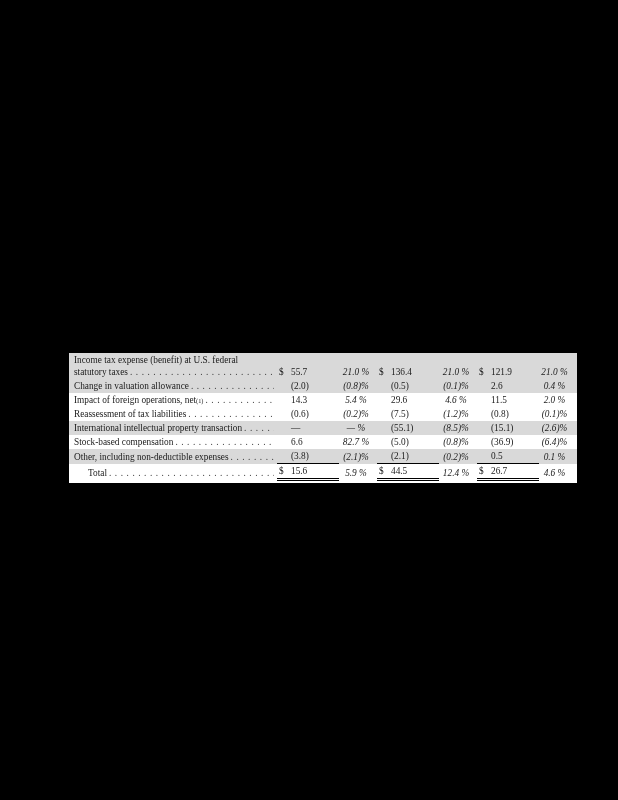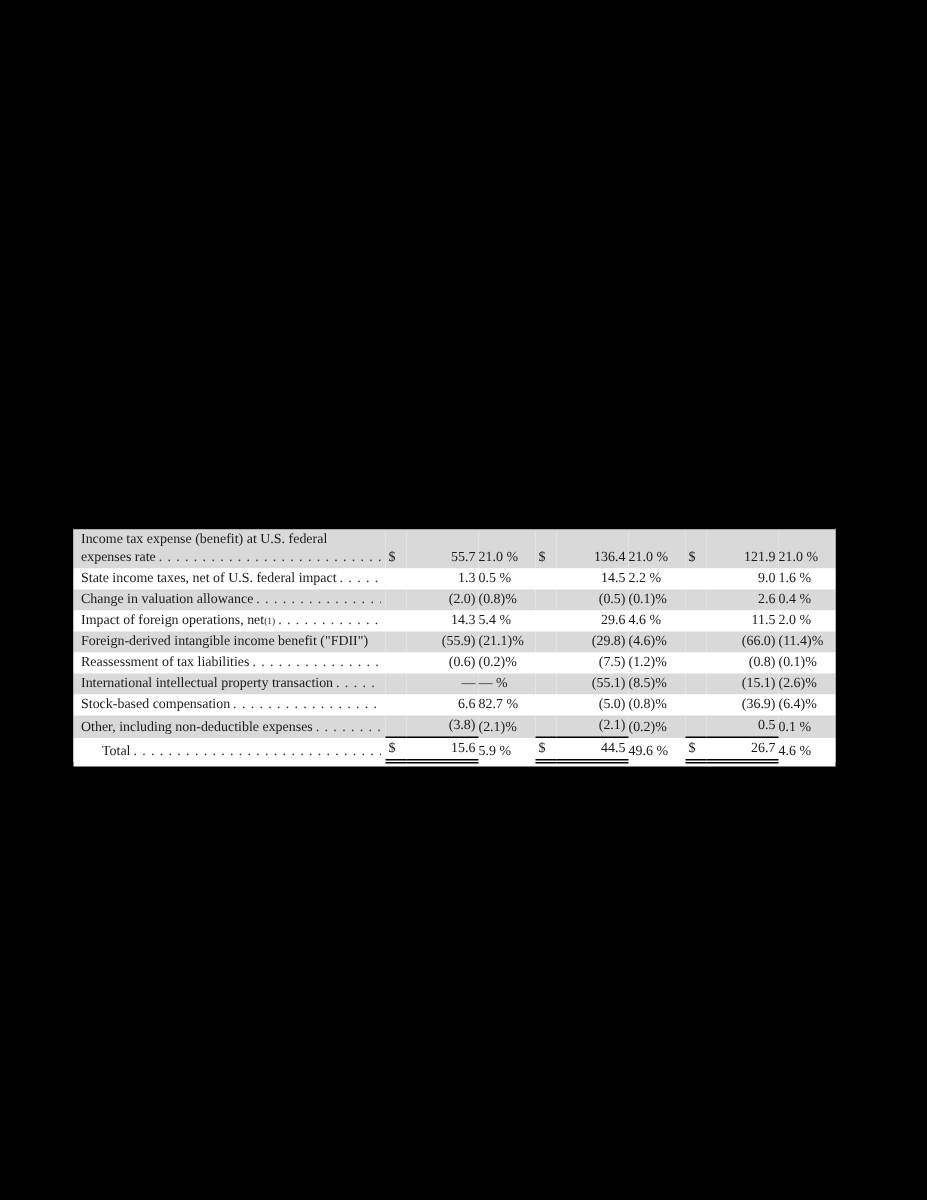--- a/index.html
+++ b/index.html
@@ -56,84 +56,66 @@
     overflow: hidden;
     white-space: nowrap;
     margin: 0 3px 0 2px;
     color: #333;
   }
   .leaders::after {
     content: ". . . . . . . . . . . . . . . . . . . . . . . . . . . . . . . . . . . . . . . . . . . . . . . . . . . . . . . . . . . . . . . . . . . . . . . .";
     letter-spacing: 0.6px;
   }
   td.d { text-align: left; padding-left: 2px; }
-  td.a { text-align: right; padding-right: 2px; }
-  td.p { text-align: left; padding-right: 4px; }
+  td.a { text-align: left; padding-right: 2px; }
+  td.p { text-align: center; padding-right: 4px; font-style: italic; }
   td.p.g3 { padding-right: 7px; }
   tr.total td.d, tr.total td.a {
     border-top: 1px solid var(--rule, #000);
     border-bottom: 3px double var(--rule, #000);
   }
   tr.total .lbl-main { padding-left: 14px; justify-content: flex-end; }
 </style>
 </head>
 <body>
 
 <div class="page">
-  <div class="table-wrap" style="left: 49px; top: 352px; width: 508px;">
+  <div class="table-wrap" style="left: 69px; top: 352px; width: 508px;">
     <table class="tax-table">
       <colgroup>
         <col class="c-label">
         <col class="c-d">
           <col class="c-a">
           <col class="c-p">
         <col class="c-d">
           <col class="c-a">
           <col class="c-p">
         <col class="c-d">
           <col class="c-a">
           <col class="c-p">
       </colgroup>
       <tbody>
           <tr class="shaded">
     <td class="lbl">
       <div class="lbl-pre">Income tax expense (benefit) at U.S. federal</div>
       <div class="lbl-main">
-        <span class="lbl-text">expenses rate</span>
+        <span class="lbl-text">statutory taxes</span>
         <span class="leaders"></span>
       </div>
     </td>
   <td class="d g1">$</td>
             <td class="a g1">55.7</td>
             <td class="p g1">21.0 %</td>
             <td class="d g2">$</td>
             <td class="a g2">136.4</td>
             <td class="p g2">21.0 %</td>
             <td class="d g3">$</td>
             <td class="a g3">121.9</td>
             <td class="p g3">21.0 %</td>
           </tr>
-          <tr>
-    <td class="lbl">
-
-      <div class="lbl-main">
-        <span class="lbl-text">State income taxes, net of U.S. federal impact</span>
-        <span class="leaders"></span>
-      </div>
-    </td>
-  <td class="d g1"></td>
-            <td class="a g1">1.3</td>
-            <td class="p g1">0.5 %</td>
-            <td class="d g2"></td>
-            <td class="a g2">14.5</td>
-            <td class="p g2">2.2 %</td>
-            <td class="d g3"></td>
-            <td class="a g3">9.0</td>
-            <td class="p g3">1.6 %</td>
-          </tr>
           <tr class="shaded">
     <td class="lbl">
 
       <div class="lbl-main">
         <span class="lbl-text">Change in valuation allowance</span>
         <span class="leaders"></span>
       </div>
     </td>
   <td class="d g1"></td>
             <td class="a g1">(2.0)</td>
@@ -156,38 +138,20 @@
     </td>
   <td class="d g1"></td>
             <td class="a g1">14.3</td>
             <td class="p g1">5.4 %</td>
             <td class="d g2"></td>
             <td class="a g2">29.6</td>
             <td class="p g2">4.6 %</td>
             <td class="d g3"></td>
             <td class="a g3">11.5</td>
             <td class="p g3">2.0 %</td>
-          </tr>
-          <tr class="shaded">
-    <td class="lbl">
-
-      <div class="lbl-main">
-        <span class="lbl-text">Foreign-derived intangible income benefit ("FDII")</span>
-
-      </div>
-    </td>
-  <td class="d g1"></td>
-            <td class="a g1">(55.9)</td>
-            <td class="p g1">(21.1)%</td>
-            <td class="d g2"></td>
-            <td class="a g2">(29.8)</td>
-            <td class="p g2">(4.6)%</td>
-            <td class="d g3"></td>
-            <td class="a g3">(66.0)</td>
-            <td class="p g3">(11.4)%</td>
           </tr>
           <tr>
     <td class="lbl">
 
       <div class="lbl-main">
         <span class="lbl-text">Reassessment of tax liabilities</span>
         <span class="leaders"></span>
       </div>
     </td>
   <td class="d g1"></td>
@@ -260,21 +224,21 @@
       <div class="lbl-main">
         <span class="lbl-text">Total</span>
         <span class="leaders"></span>
       </div>
     </td>
   <td class="d g1">$</td>
             <td class="a g1">15.6</td>
             <td class="p g1">5.9 %</td>
             <td class="d g2">$</td>
             <td class="a g2">44.5</td>
-            <td class="p g2">49.6 %</td>
+            <td class="p g2">12.4 %</td>
             <td class="d g3">$</td>
             <td class="a g3">26.7</td>
             <td class="p g3">4.6 %</td>
           </tr>
         </tbody>
     </table>
   </div>
 </div>
 
 </body></html>

